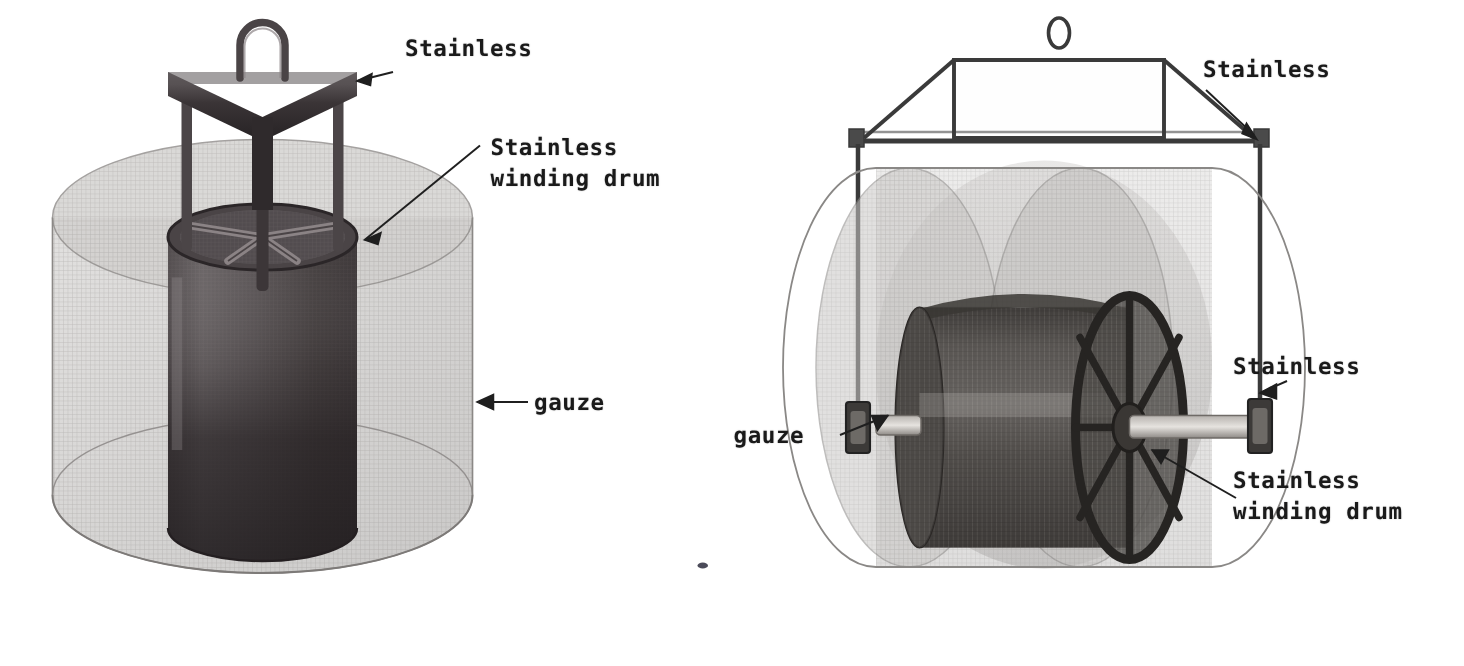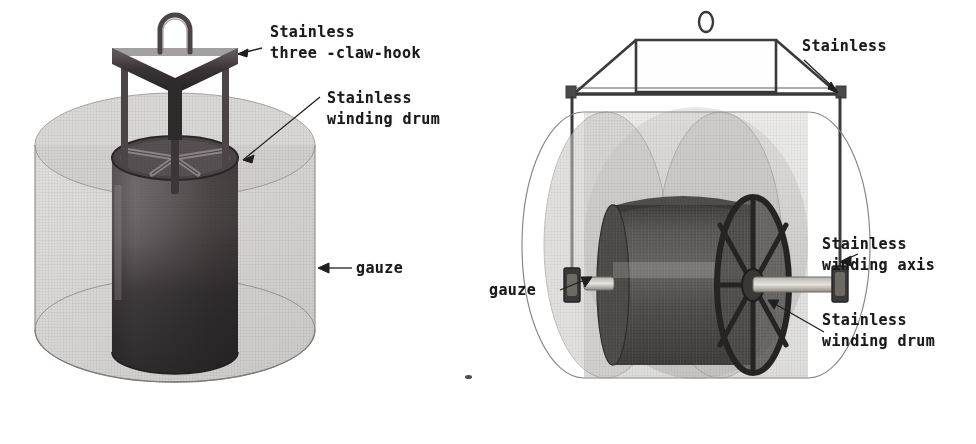--- a/index.html
+++ b/index.html
@@ -120,21 +120,21 @@
         <polygon points="238,54 248,49 247,57"></polygon>
 
         <line x1="320" y1="97" x2="243" y2="160" stroke-width="1.3"></line>
         <polygon points="243,160 254,155 252,163"></polygon>
 
         <line x1="352" y1="268" x2="322" y2="268" stroke-width="1.3"></line>
         <polygon points="318,268 329,263 329,273"></polygon>
       </g>
     </svg>
 
-    <div class="lbl" style="left:270px;top:22px;"><span>Stainless</span><br><span>three -claw-hook</span></div>
+    <div class="lbl" style="left:270px;top:22px;"><span>Stainless</span><br></div>
 
     <div class="lbl" style="left:327px;top:88px;"><span>Stainless</span><br><span>winding drum</span></div>
 
     <div class="lbl" style="left:356px;top:258px;">gauze</div>
   </div>
 
   <div class="fig" id="fig-right">
     <svg width="488" height="444" viewBox="0 0 488 444">
       <defs>
         <pattern id="meshR" width="3" height="3" patternUnits="userSpaceOnUse">
@@ -251,21 +251,21 @@
         <line x1="336" y1="332" x2="280" y2="300" stroke-width="1.3"></line>
         <polygon points="280,300 291,300 286,309"></polygon>
 
         <line x1="72" y1="290" x2="104" y2="277" stroke-width="1.3"></line>
         <polygon points="104,277 93,277 97,287"></polygon>
       </g>
     </svg>
 
     <div class="lbl" style="left:314px;top:36px;"><span>Stainless</span><br></div>
 
-    <div class="lbl" style="left:334px;top:234px;"><span>Stainless</span><br><span>winding axis</span></div>
+    <div class="lbl" style="left:334px;top:234px;"><span>Stainless</span><br></div>
 
     <div class="lbl" style="left:334px;top:310px;"><span>Stainless</span><br><span>winding drum</span></div>
 
     <div class="lbl" style="left:1px;top:280px;">gauze</div>
   </div>
 
   <div class="speck" style="left:465px;top:375px;"></div>
 
 </div>
 

